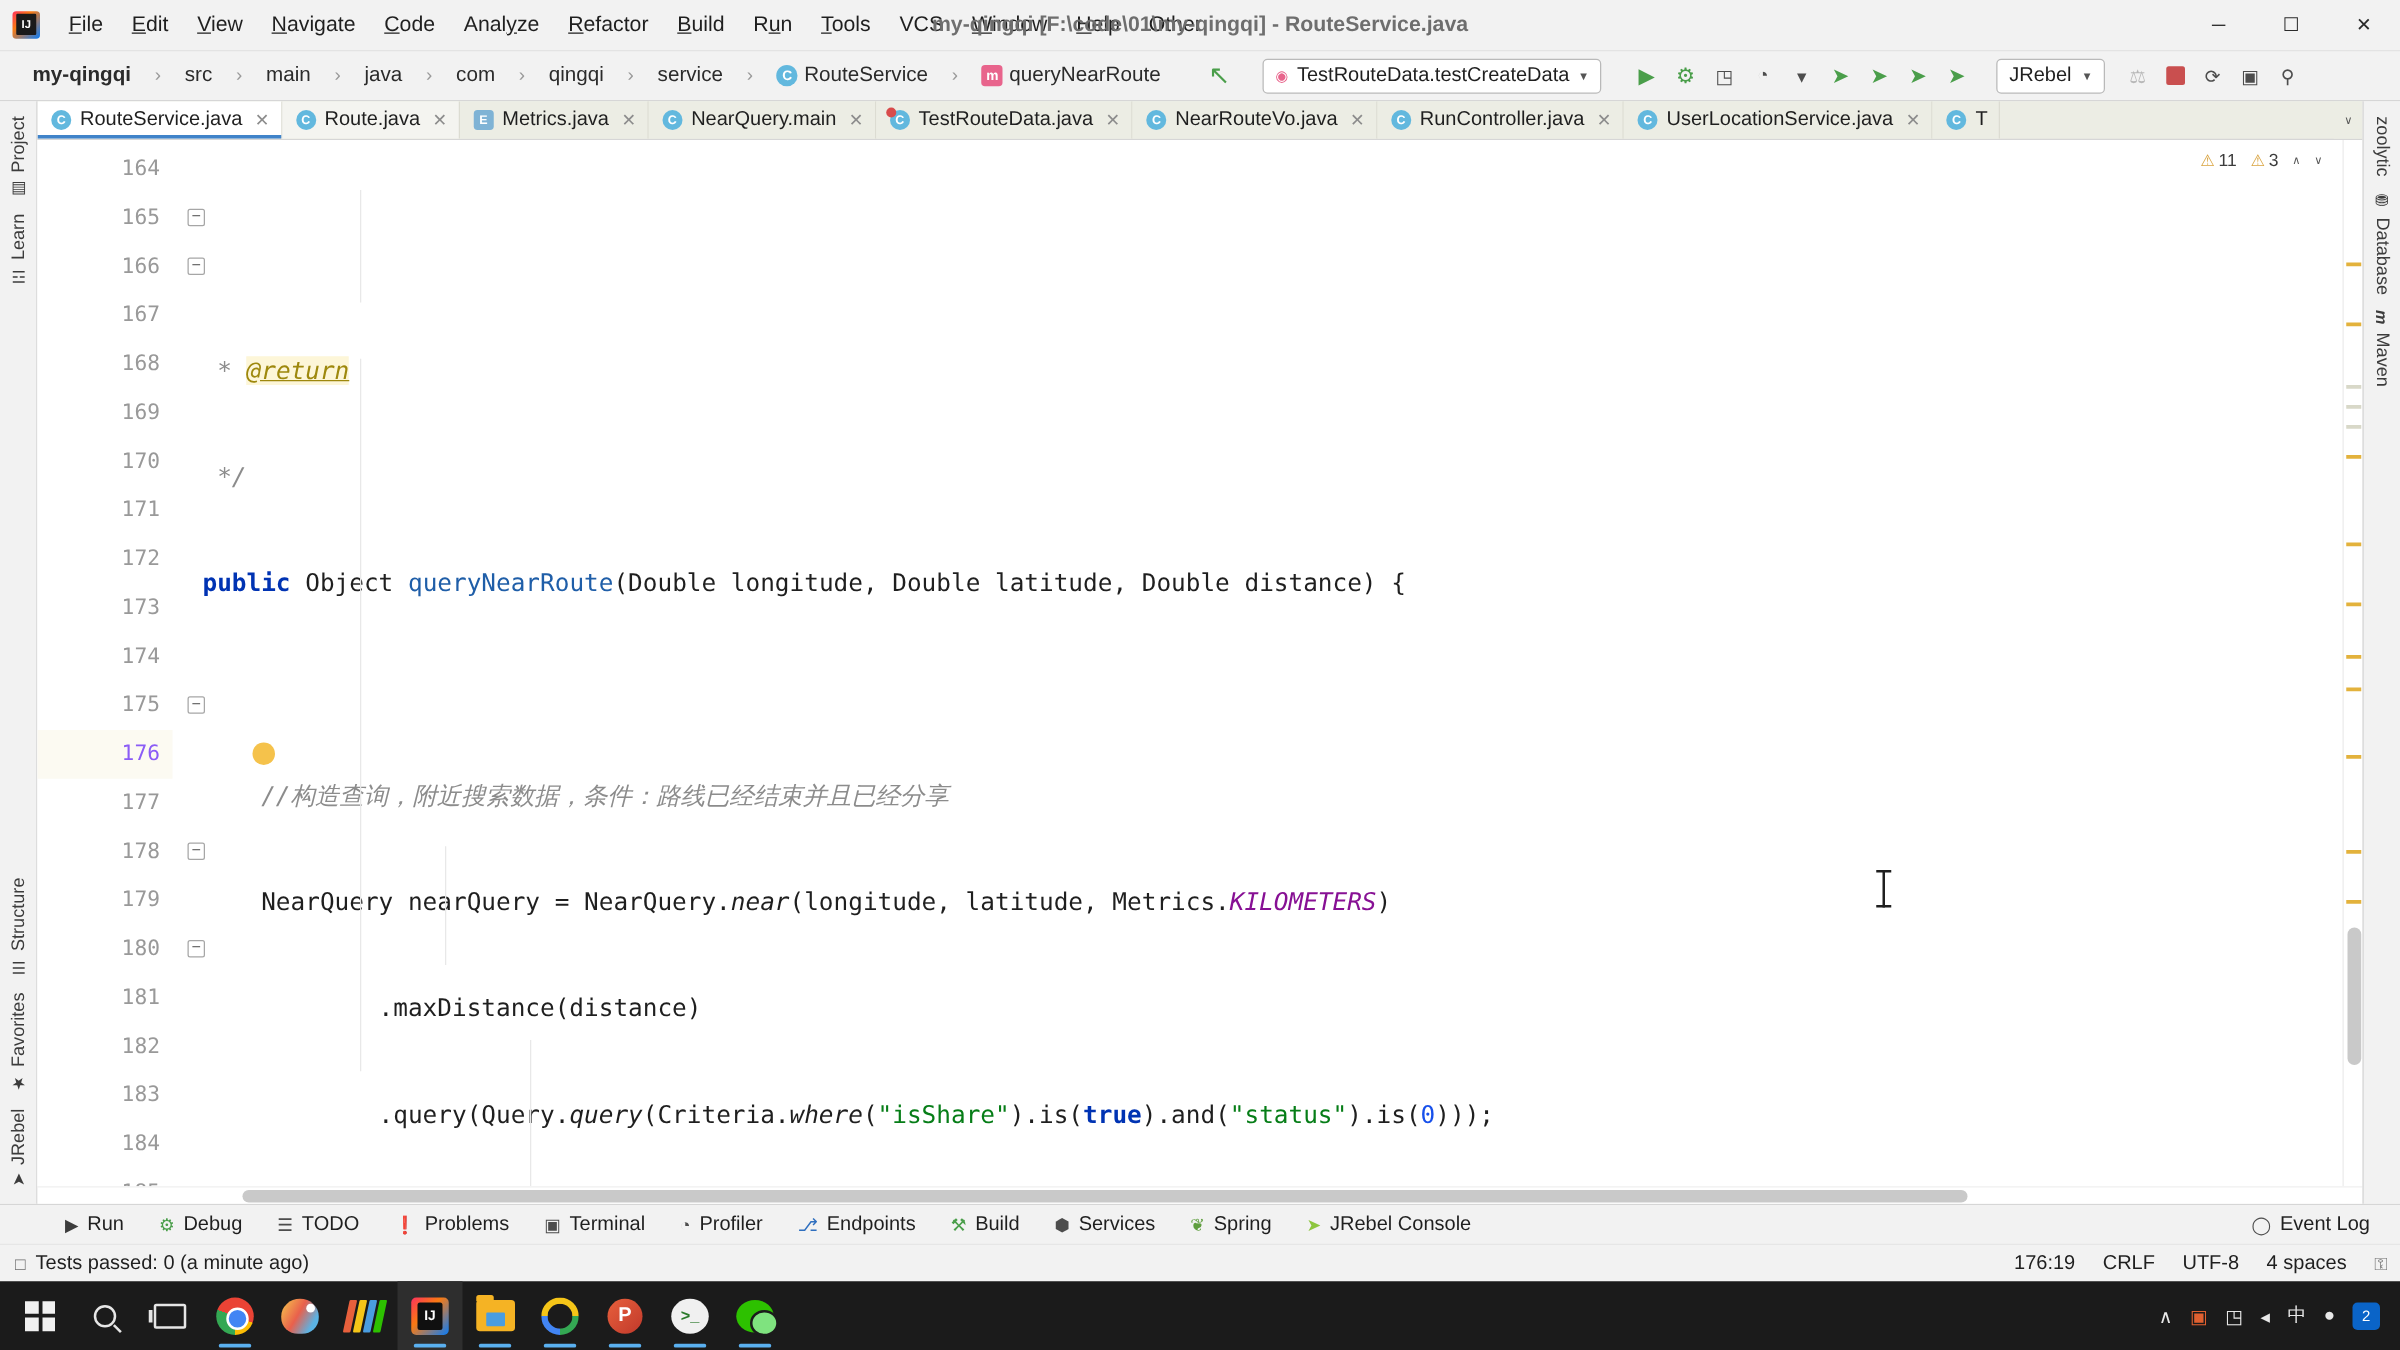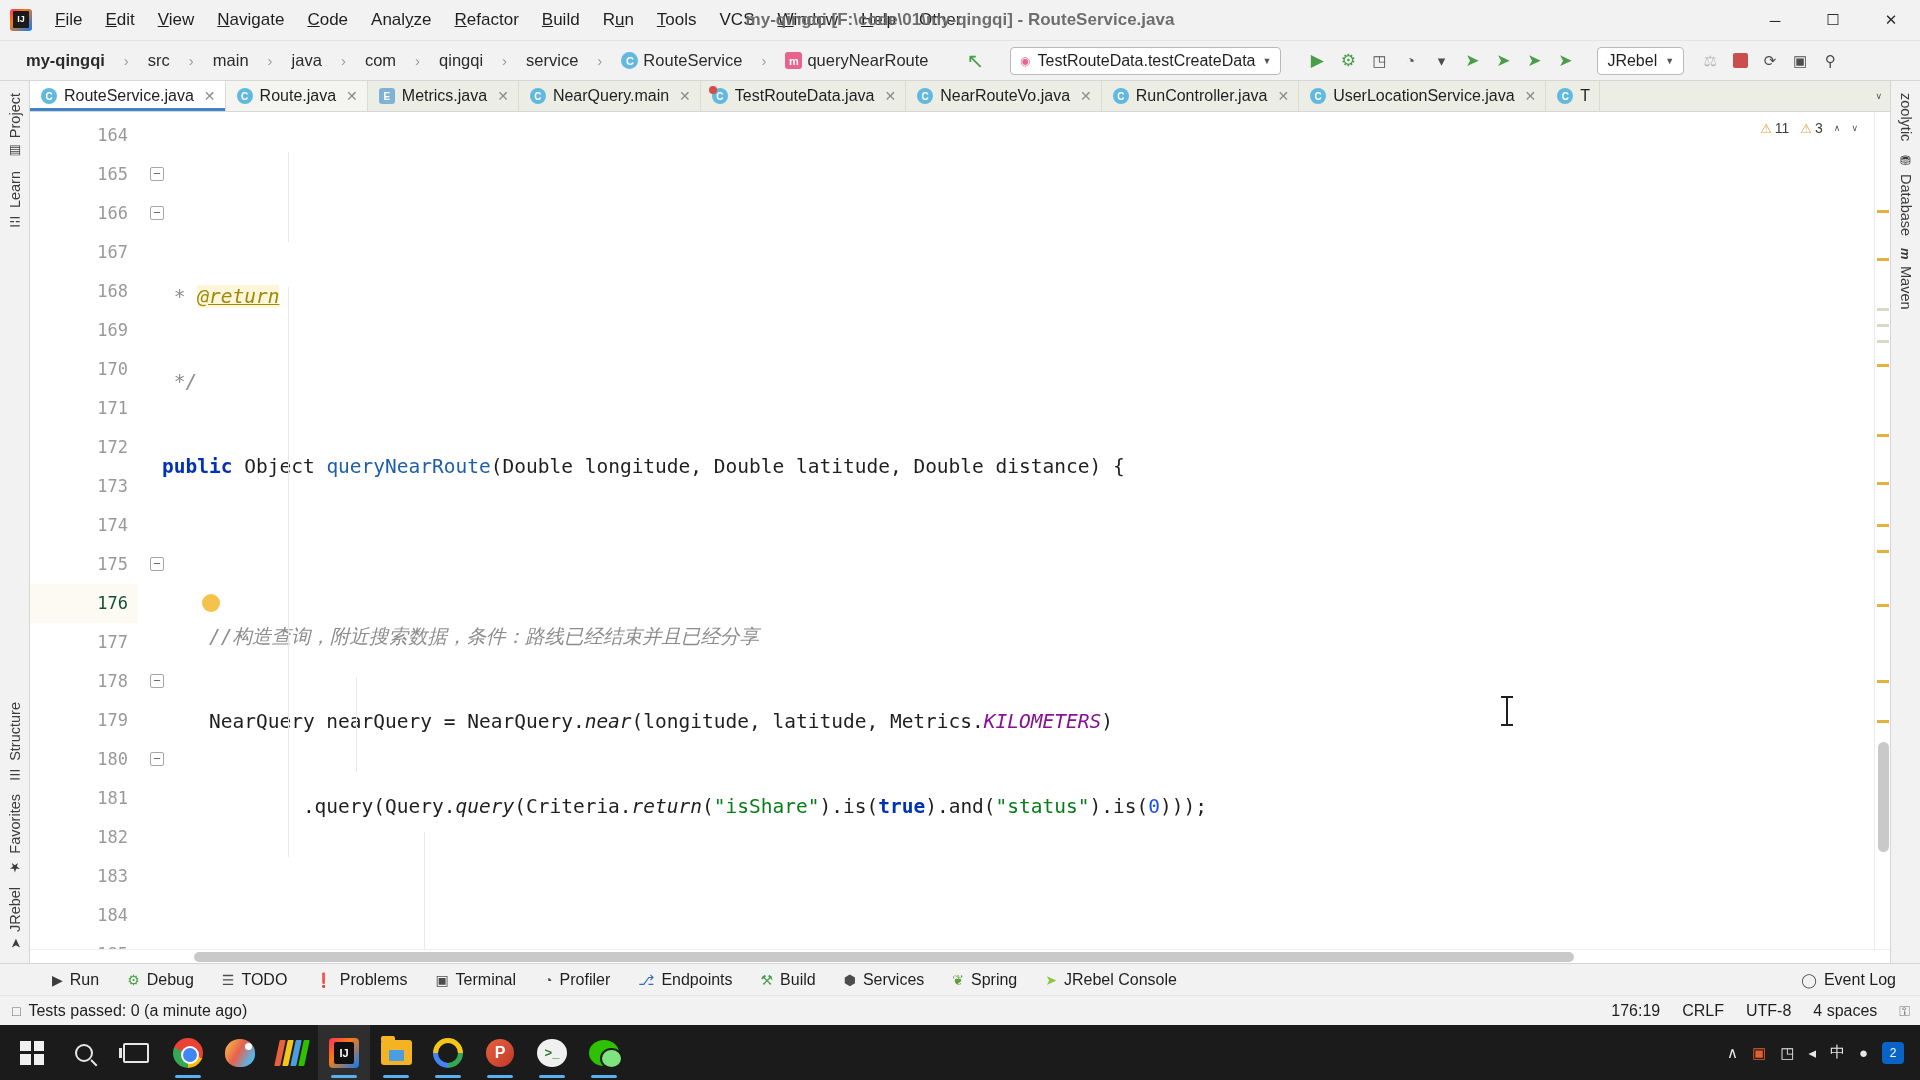--- a/index.html
+++ b/index.html
@@ -159,21 +159,21 @@
   .tri-warn { color: #d9a441; font-size: 13px; }
 
   
   .code-wrap { flex: 1 1 auto; display: flex; min-height: 0; position: relative; background: #fff; }
   .gutter {
     width: 108px; min-width: 108px; background: #fff;
     font-family: "DejaVu Sans Mono", monospace; font-size: 17px; color: #999999;
     text-align: right; padding-top: 4px; user-select: none; position: relative;
   }
   .gline { height: 39px; line-height: 39px; padding-right: 10px; position: relative; }
-  .gline.cur { background: #fcfaf2; color: #14532d; }
+  .gline.cur { background: #fcfaf2; color: #8b5cf6; }
   .fold {
     position: absolute; right: -26px; top: 12px; width: 14px; height: 14px;
     border: 1px solid #a6a6a6; border-radius: 2px; background: #fff;
     color: #555; font-size: 10px; line-height: 12px; text-align: center;
   }
   .bulb {
     position: absolute; left: 172px; width: 18px; height: 18px;
     background: #f5c24b; border-radius: 50%;
   }
   .code {
@@ -590,21 +590,22 @@
         <div class="indentline" style="left:150px;top:175px;height:570px;"></div>
         <div class="indentline" style="left:218px;top:565px;height:95px;"></div>
         <div class="indentline" style="left:286px;top:720px;height:140px;"></div>
 
         <div class="cline"><span class="cmt"> * </span><span class="anno">@return</span></div>
         <div class="cline cmt"> */</div>
         <div class="cline"><span class="kw">public </span>Object <span class="mname">queryNearRoute</span>(Double longitude, Double latitude, Double distance) {</div>
         <div class="cline">&nbsp;</div>
         <div class="cline cmt">    //构造查询，附近搜索数据，条件：路线已经结束并且已经分享</div>
         <div class="cline">    NearQuery nearQuery = NearQuery.<span class="stat">near</span>(longitude, latitude, Metrics.<span class="statp">KILOMETERS</span>)</div>
-        <div class="cline">            .query(Query.<span class="stat">query</span>(Criteria.<span class="stat">return</span>(<span class="str">"isShare"</span>).is(<span class="kw">true</span>).and(<span class="str">"status"</span>).is(<span class="num">0</span>)));</div>
+        <div class="cline">            .maxDistance(distance)</div>
+        <div class="cline">            .query(Query.<span class="stat">query</span>(Criteria.<span class="stat">where</span>(<span class="str">"isShare"</span>).is(<span class="kw">true</span>).and(<span class="str">"status"</span>).is(<span class="num">0</span>)));</div>
         
         
         
         
         
         
         
         
         
         

